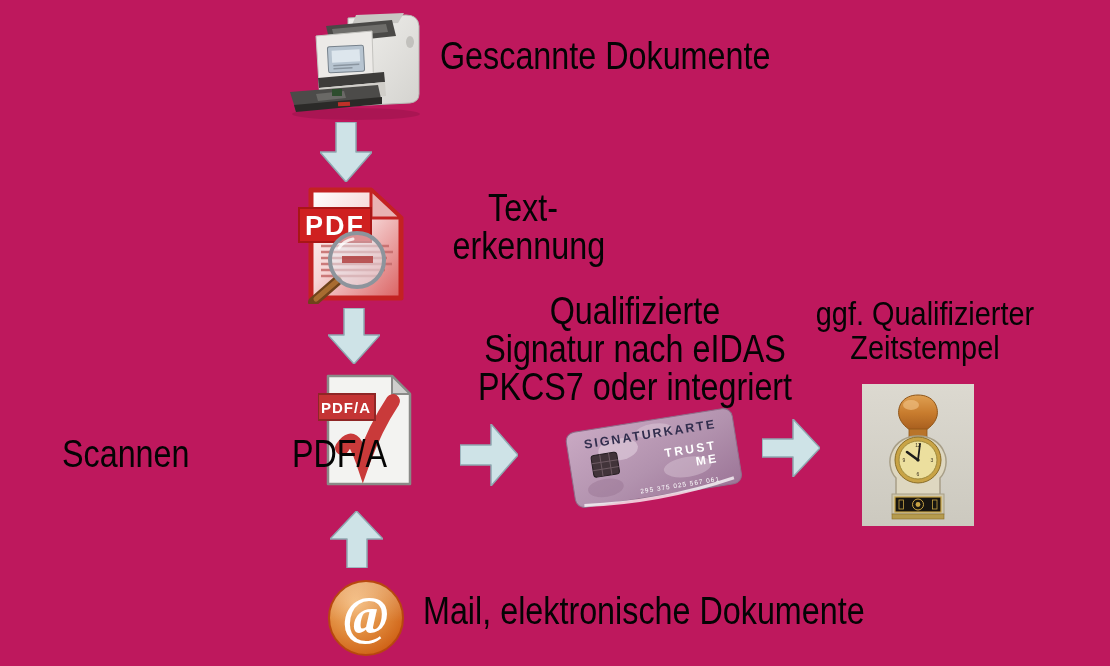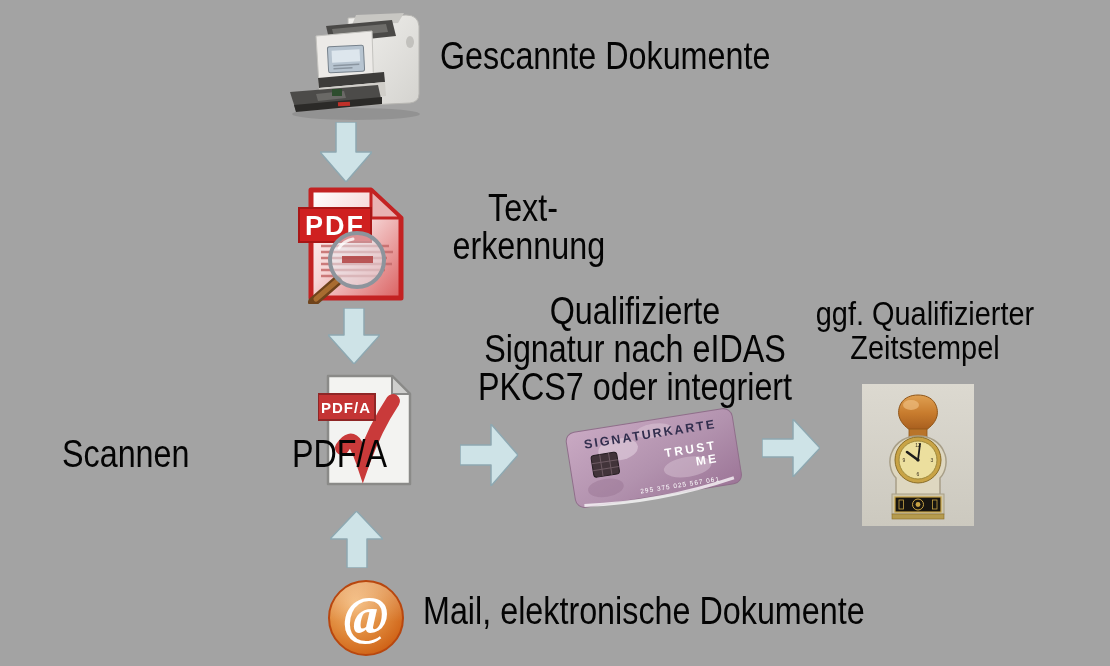--- a/index.html
+++ b/index.html
@@ -1,16 +1,16 @@
 <!DOCTYPE html>
 <html><head>
 <meta charset="utf-8">
 <style>
   html,body{margin:0;padding:0;background:#ffffff;}
-  #stage{position:relative;width:1110px;height:666px;background:#a3a3a3;overflow:hidden;
+  #stage{position:relative;width:1110px;height:666px;background:#be185d;overflow:hidden;
          font-family:"Liberation Sans",sans-serif;text-decoration:underline;}
   .abs{position:absolute;}
   .lbl{position:absolute;font-family:"Liberation Sans",sans-serif;font-size:38px;
        line-height:38px;color:#040404;white-space:nowrap;transform:scaleX(0.85);}
   .lbl.left{transform-origin:0 0;}
   .lbl.center{transform-origin:50% 0;text-align:center;}
   .lbl.small{font-size:34px;line-height:34px;}
   .at-circle{position:absolute;left:328px;top:580px;width:76px;height:76px;border-radius:50%;
      background:linear-gradient(rgba(255,255,255,.28),rgba(255,255,255,0) 55%),
                 radial-gradient(circle at 36% 30%, #f4b978 0%, #e08a3c 45%, #d06418 78%, #bf4d12 100%);

